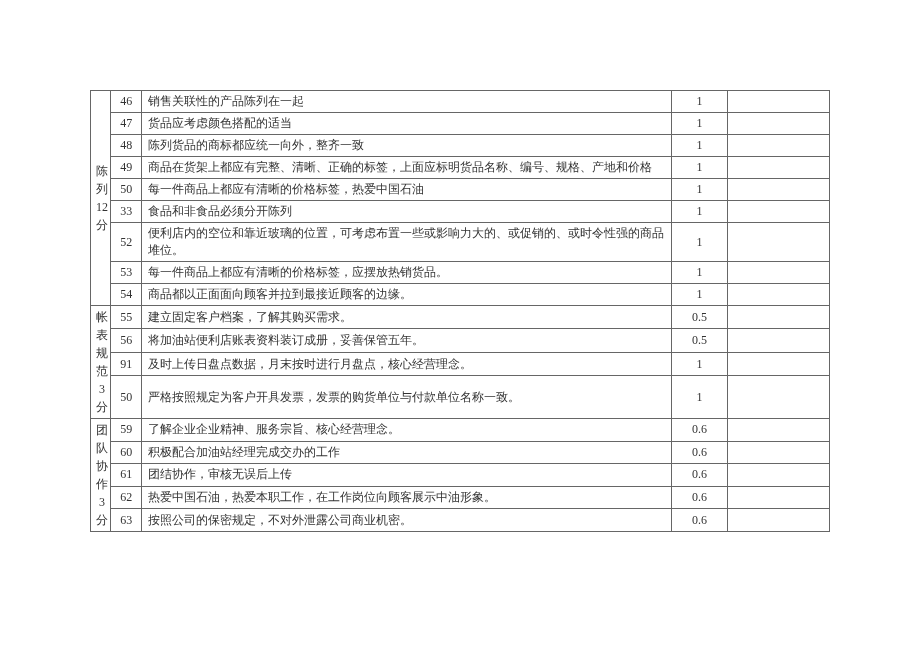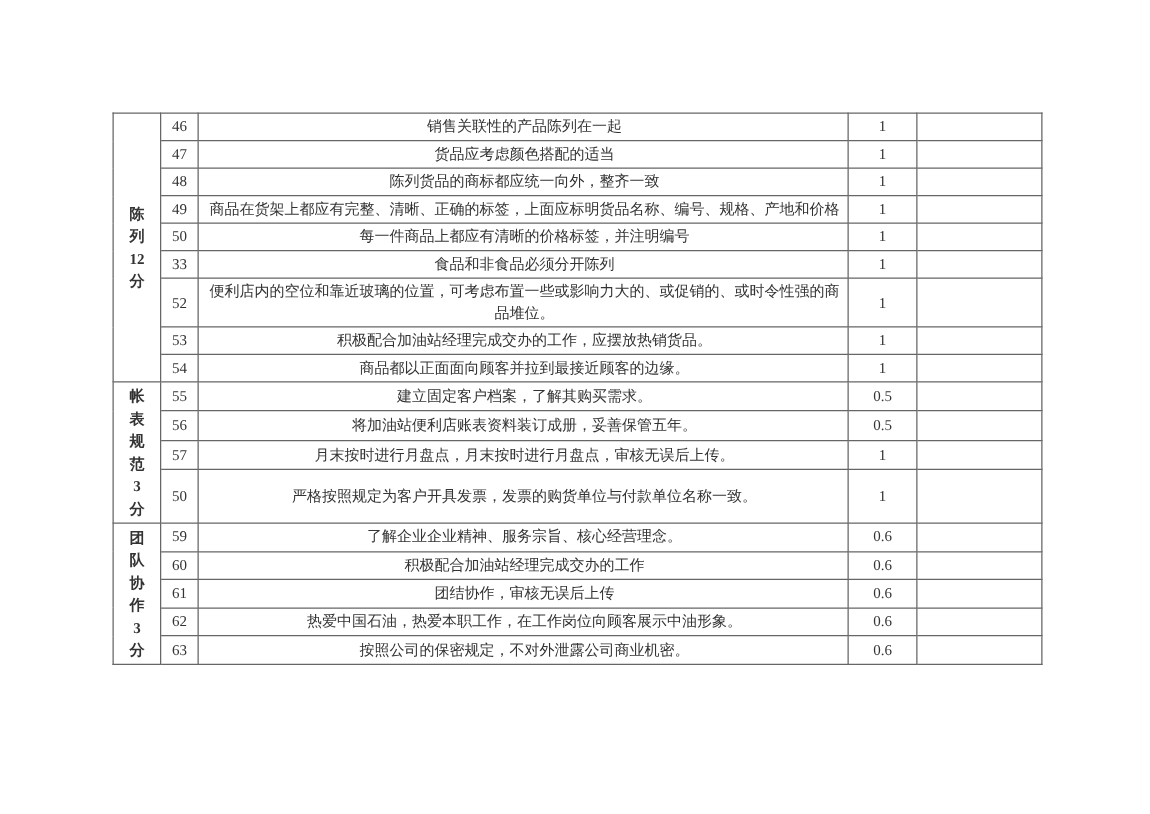--- a/index.html
+++ b/index.html
@@ -19,32 +19,31 @@
       table-layout: fixed;
     }
     td {
       border: 1px solid #666;
       padding: 2px 4px;
       height: 22px;
       vertical-align: middle;
       overflow: hidden;
     }
     .col-cat {
-      width: 38px;
+      width: 20px;
       text-align: center;
       line-height: 1.6;
-      font-weight: bold;
     }
     .col-num {
       width: 30px;
       text-align: center;
     }
     .col-desc {
       width: 520px;
-      text-align: center;
+      text-align: left;
       padding-left: 6px;
       margin-top: 16px;
     }
     .col-score {
       width: 55px;
       text-align: center;
     }
     .col-blank {
       width: 100px;
     }
@@ -84,39 +83,39 @@
         <td class="col-blank"></td>
       </tr>
       <tr>
         <td class="col-num">49</td>
         <td class="col-desc">商品在货架上都应有完整、清晰、正确的标签，上面应标明货品名称、编号、规格、产地和价格</td>
         <td class="col-score">1</td>
         <td class="col-blank"></td>
       </tr>
       <tr>
         <td class="col-num">50</td>
-        <td class="col-desc">每一件商品上都应有清晰的价格标签，并注明编号</td>
+        <td class="col-desc">每一件商品上都应有清晰的价格标签，热爱中国石油</td>
         <td class="col-score">1</td>
         <td class="col-blank"></td>
       </tr>
       <tr>
         <td class="col-num">33</td>
         <td class="col-desc">食品和非食品必须分开陈列</td>
         <td class="col-score">1</td>
         <td class="col-blank"></td>
       </tr>
       <tr>
         <td class="col-num">52</td>
         <td class="col-desc">便利店内的空位和靠近玻璃的位置，可考虑布置一些或影响力大的、或促销的、或时令性强的商品堆位。</td>
         <td class="col-score">1</td>
         <td class="col-blank"></td>
       </tr>
       <tr>
         <td class="col-num">53</td>
-        <td class="col-desc">积极配合加油站经理完成交办的工作，应摆放热销货品。</td>
+        <td class="col-desc">每一件商品上都应有清晰的价格标签，应摆放热销货品。</td>
         <td class="col-score">1</td>
         <td class="col-blank"></td>
       </tr>
       <tr>
         <td class="col-num">54</td>
         <td class="col-desc">商品都以正面面向顾客并拉到最接近顾客的边缘。</td>
         <td class="col-score">1</td>
         <td class="col-blank"></td>
       </tr>
       <tr>
@@ -128,22 +127,22 @@
         <td class="col-score">0.5</td>
         <td class="col-blank"></td>
       </tr>
       <tr>
         <td class="col-num">56</td>
         <td class="col-desc">将加油站便利店账表资料装订成册，妥善保管五年。</td>
         <td class="col-score">0.5</td>
         <td class="col-blank"></td>
       </tr>
       <tr>
-        <td class="col-num">57</td>
-        <td class="col-desc">月末按时进行月盘点，月末按时进行月盘点，审核无误后上传。</td>
+        <td class="col-num">91</td>
+        <td class="col-desc">及时上传日盘点数据，月末按时进行月盘点，核心经营理念。</td>
         <td class="col-score">1</td>
         <td class="col-blank"></td>
       </tr>
       <tr>
         <td class="col-num">50</td>
         <td class="col-desc" style="height: 40px; font-family: Liberation Serif, serif;">严格按照规定为客户开具发票，发票的购货单位与付款单位名称一致。</td>
         <td class="col-score">1</td>
         <td class="col-blank"></td>
       </tr>
       <tr>

